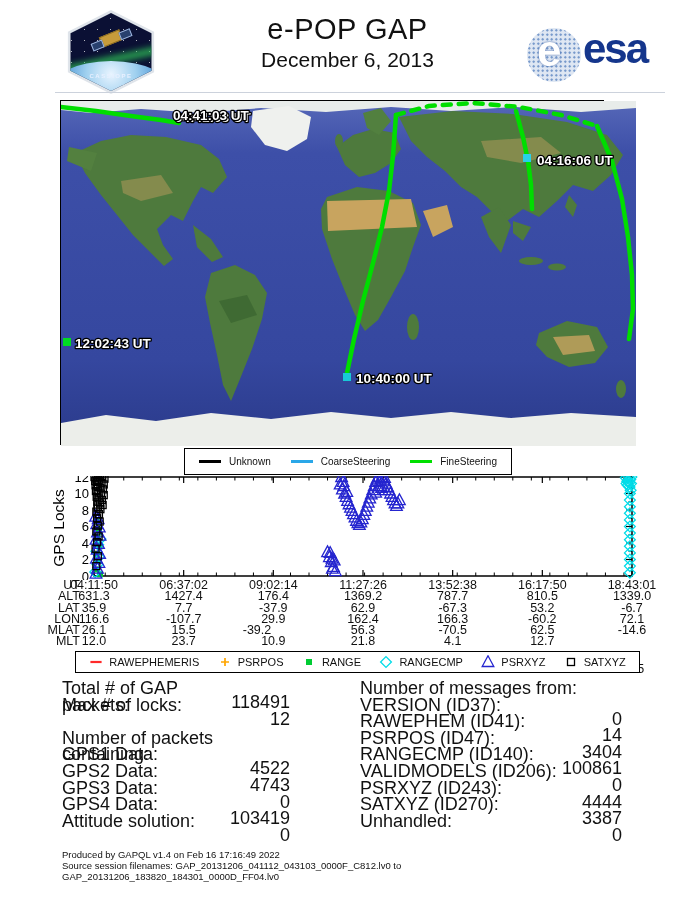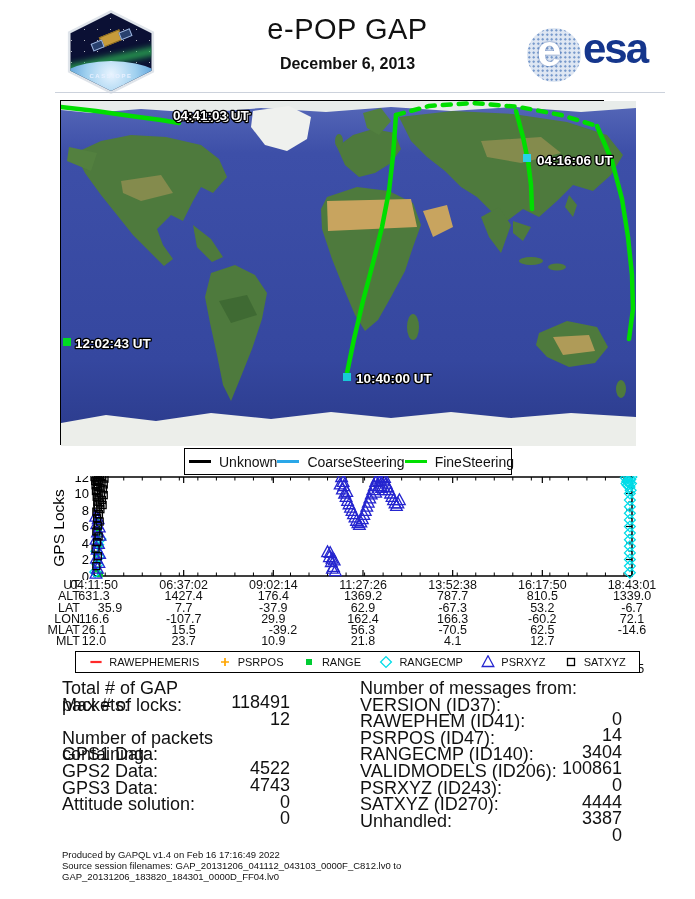--- a/index.html
+++ b/index.html
@@ -4,21 +4,21 @@
 <style>
   * { box-sizing: border-box; }
   html,body { margin:0; padding:0; }
   body {
     width:695px; height:899px; position:relative; background:#ffffff;
     font-family:"Liberation Sans", sans-serif; color:#111; overflow:hidden;
   }
   
   .titles { position:absolute; top:13px; left:0; right:0; text-align:center; }
   .titles h1 { margin:0; font-size:29px; font-weight:500; letter-spacing:0.5px; }
-  .titles h2 { margin:9px 0 0 0; font-size:16px; font-weight:700; }
+  .titles h2 { margin:2px 0 0 0; font-size:21px; font-weight:400; }
   .hr { position:absolute; left:55px; top:92px; width:610px; height:1px; background:#ccd2dc; }
 
   
   .patch { position:absolute; left:62px; top:10px; width:98px; height:84px; }
   .hex-outer { width:100%; height:100%; background:#dfe4ea;
     clip-path:polygon(50% 0, 94% 26%, 94% 74%, 50% 100%, 6% 74%, 6% 26%); position:relative; }
   .hex-inner { position:absolute; inset:3px; background:#0b1034;
     clip-path:polygon(50% 0, 94% 26%, 94% 74%, 50% 100%, 6% 74%, 6% 26%); overflow:hidden; }
   .stars { position:absolute; inset:0;
     background-image:radial-gradient(#ffffff 0.7px, rgba(0,0,0,0) 1px);
@@ -48,21 +48,21 @@
     color:#15368c; letter-spacing:-2px; }
 
   
   .map { position:absolute; left:60px; top:100px; width:544px; height:345px;
     border:1px solid #000000; }
 
   
   .legend1 { position:absolute; left:184px; top:448px; width:328px; height:27px;
     border:1.5px solid #000; background:#fff; display:flex; align-items:center;
     justify-content:space-around; padding:0 4px; }
-  .l1item { display:flex; align-items:center; gap:8px; font-size:14px; }
+  .l1item { display:flex; align-items:center; gap:8px; font-size:10px; }
   .l1swatch { width:22px; height:2.6px; }
 
   .legend2 { position:absolute; left:75px; top:651px; width:565px; height:22px;
     border:1.5px solid #000; background:#fff; display:flex; align-items:center;
     justify-content:space-around; font-size:11px; padding:0 4px; }
   .l2item { display:flex; align-items:center; gap:6px; }
 
   
   .plotwrap { position:absolute; left:52px; top:476px; }
 
@@ -458,21 +458,21 @@
       <span class="tcell" style="left: 42px;">631.3</span>
       <span class="tcell" style="left: 131.667px;">1427.4</span>
       <span class="tcell" style="left: 221.333px;">176.4</span>
       <span class="tcell" style="left: 311px;">1369.2</span>
       <span class="tcell" style="left: 400.667px;">787.7</span>
       <span class="tcell" style="left: 490.333px;">810.5</span>
       <span class="tcell" style="left: 580px;">1339.0</span>
     </div>
     <div class="trow">
       <span class="tlabel">LAT</span>
-      <span class="tcell" style="left: 42px; margin-left: 16px;">35.9</span>
+      <span class="tcell" style="left: 42px;">35.9</span>
       <span class="tcell" style="left: 131.667px;">7.7</span>
       <span class="tcell" style="left: 221.333px;">-37.9</span>
       <span class="tcell" style="left: 311px;">62.9</span>
       <span class="tcell" style="left: 400.667px;">-67.3</span>
       <span class="tcell" style="left: 490.333px;">53.2</span>
       <span class="tcell" style="left: 580px;">-6.7</span>
     </div>
     <div class="trow">
       <span class="tlabel">LON</span>
       <span class="tcell" style="left: 42px;">116.6</span>
@@ -480,21 +480,21 @@
       <span class="tcell" style="left: 221.333px;">29.9</span>
       <span class="tcell" style="left: 311px;">162.4</span>
       <span class="tcell" style="left: 400.667px;">166.3</span>
       <span class="tcell" style="left: 490.333px;">-60.2</span>
       <span class="tcell" style="left: 580px;">72.1</span>
     </div>
     <div class="trow">
       <span class="tlabel">MLAT</span>
       <span class="tcell" style="left: 42px;">26.1</span>
       <span class="tcell" style="left: 131.667px;">15.5</span>
-      <span class="tcell" style="left: 231px;">-39.2</span>
+      <span class="tcell" style="left: 205px;">-39.2</span>
       <span class="tcell" style="left: 311px;">56.3</span>
       <span class="tcell" style="left: 400.667px;">-70.5</span>
       <span class="tcell" style="left: 490.333px;">62.5</span>
       <span class="tcell" style="left: 580px;">-14.6</span>
     </div>
     <div class="trow">
       <span class="tlabel">MLT</span>
       <span class="tcell" style="left: 42px;">12.0</span>
       <span class="tcell" style="left: 131.667px;">23.7</span>
       <span class="tcell" style="left: 221.333px;">10.9</span>
@@ -568,20 +568,24 @@
       </div>
       <div class="stat-row">
         <span class="stat-lbl">GPS2 Data:</span>
         <span class="stat-val">4743</span>
       </div>
       <div class="stat-row">
         <span class="stat-lbl">GPS3 Data:</span>
         <span class="stat-val">0</span>
       </div>
       <div class="stat-row">
+        <span class="stat-lbl">GPS4 Data:</span>
+        <span class="stat-val">103419</span>
+      </div>
+      <div class="stat-row">
         <span class="stat-lbl">Attitude solution:</span>
         <span class="stat-val">0</span>
       </div>
     </div>
   <div class="statcol right">
       <div class="stat-row">
         <span class="stat-lbl">Number of messages from:</span>
         <span class="stat-val"></span>
       </div>
       <div class="stat-row">

